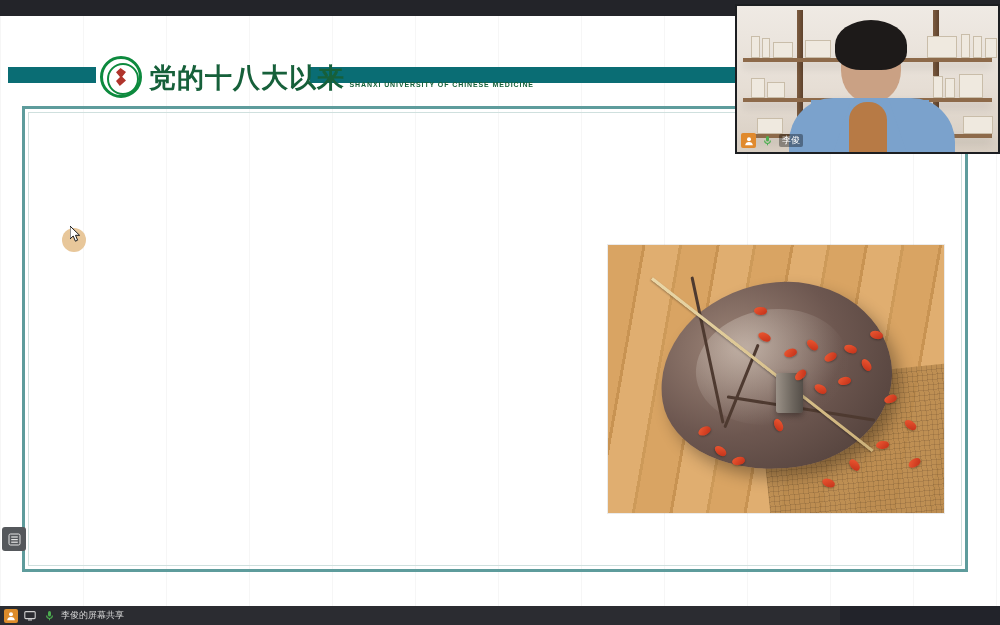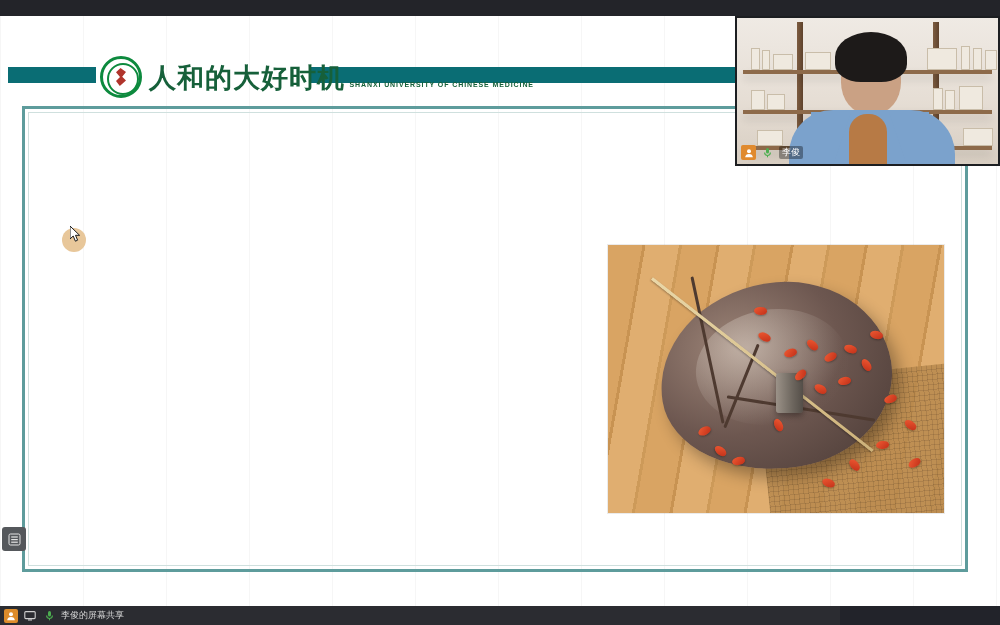--- a/index.html
+++ b/index.html
@@ -284,21 +284,21 @@
     border-radius: 3px;
     display: flex;
     align-items: center;
     justify-content: center;
     z-index: 30;
   }
 
   
   .video-tile {
     position: absolute;
-    right: 0; top: 16px;
+    right: 0; top: 4px;
     width: 265px; height: 150px;
     background: #2e3338;
     border: 2px solid #1c1e21;
     overflow: hidden;
     z-index: 50;
   }
   .vbg {
     position: absolute;
     left: 0; top: 0; right: 0; bottom: 0;
     background: linear-gradient(180deg, #efeae4 0%, #e6ded5 55%, #d8cec2 100%);
@@ -445,21 +445,21 @@
 
   <div class="share-surface">
     <div class="seams"></div>
 
     <div class="hdr-bar-left"></div>
     <div class="hdr-bar-right"></div>
 
     <div class="logo-wrap">
       <span class="logo-seal"></span>
       <span class="logo-txt">
-        <span class="logo-cn">人和的大好时机</span>
+        <span class="logo-cn">党的十八大以来</span>
         <span class="logo-en">SHANXI UNIVERSITY OF CHINESE MEDICINE</span>
       </span>
     </div>
 
     <div class="slide-frame"></div>
 
 
     <div class="deco-dot"></div>
 
 

